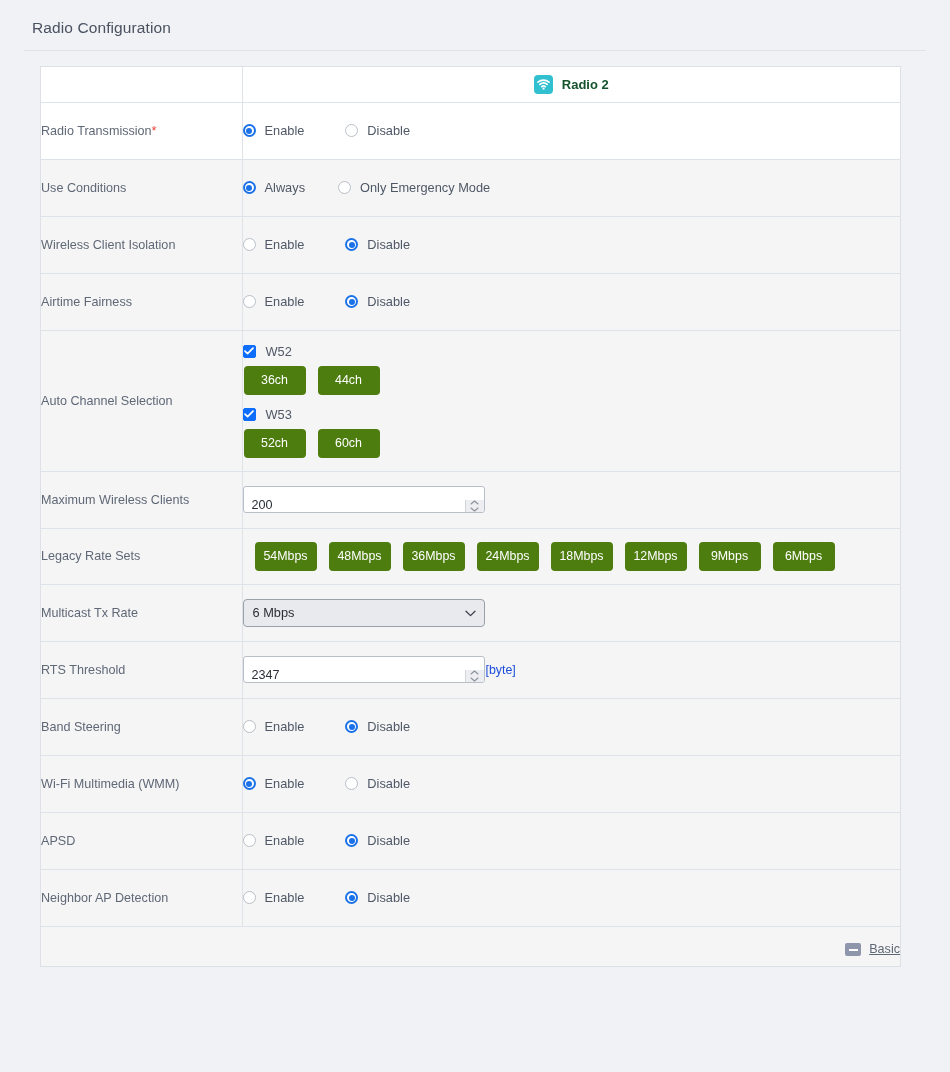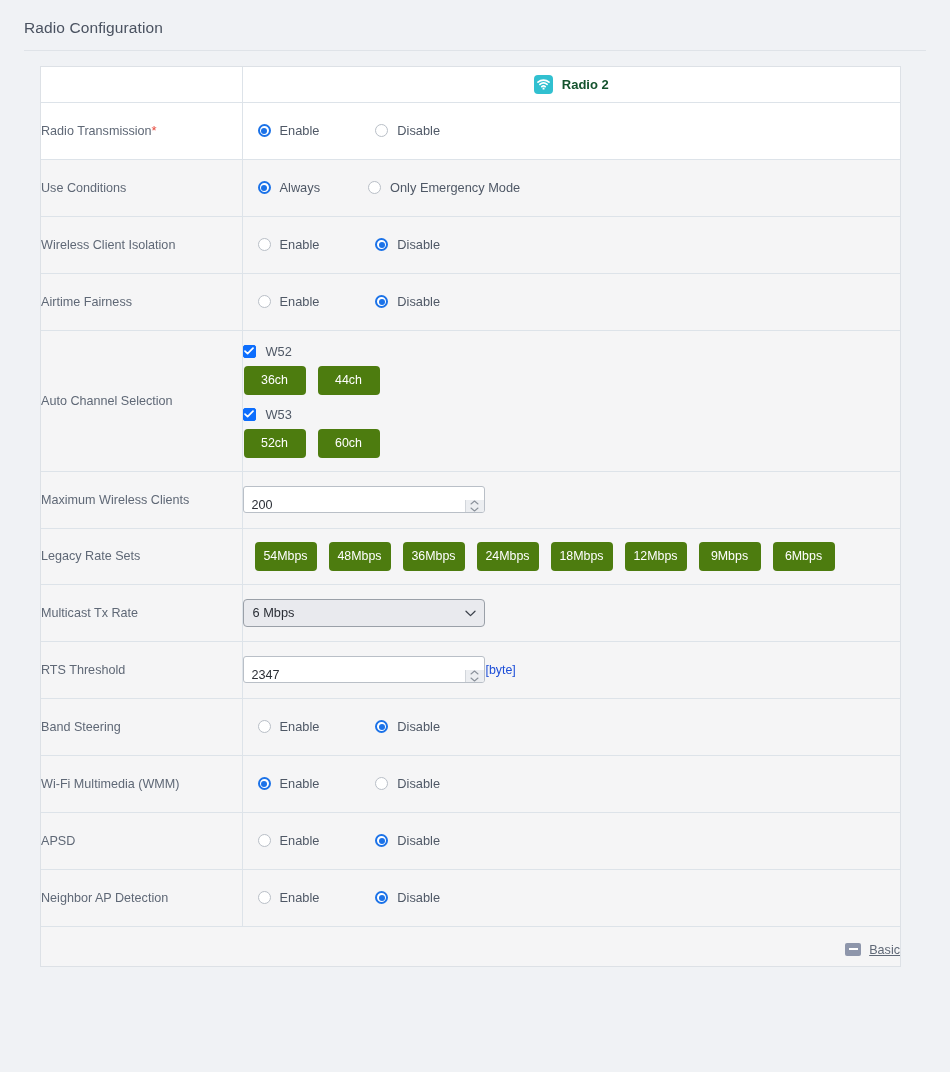--- a/index.html
+++ b/index.html
@@ -7,21 +7,21 @@
     margin: 0; padding: 0;
     width: 950px; height: 1072px;
     background: #f0f2f5;
     font-family: "Liberation Sans", sans-serif;
     color: #5a6472;
   }
   .page { width: 950px; height: 1072px; position: relative; }
 
   .page-title {
     position: absolute;
-    left: 24px; top: 19px;
+    left: 32px; top: 19px;
     font-size: 15.5px;
     color: #4a5260;
     letter-spacing: .1px;
   }
   .title-rule {
     position: absolute;
     left: 24px; top: 50px;
     width: 902px; height: 1px;
     background: #dfe3e8;
   }
@@ -70,21 +70,21 @@
   }
   td.value-cell { padding: 0 0 0 24px; }
 
   tr.white td, tr.white th { background: #ffffff; }
   tr.shade td, tr.shade th { background: #f5f5f6; }
 
   tr.r-radio td, tr.r-radio th { height: 57px; }
 
   
   .radio-group { display: flex; align-items: center; }
-  .radio-opt { display: inline-flex; align-items: center; margin-left: 15px; }
+  .radio-opt { display: inline-flex; align-items: center; }
   .radio-opt .rlabel { font-size: 12.8px; color: #4f5866; margin-left: 9px; white-space: nowrap; }
 
   .radio {
     width: 13px; height: 13px; border-radius: 50%;
     border: 1px solid #b9bfc7; background: #fff;
     flex: none; position: relative;
   }
   .radio.on { border: 2px solid #1b72e8; }
   .radio.on::after {
     content: ""; position: absolute;
@@ -161,21 +161,21 @@
   }
 
   
   .footer-cell {
     background: #f5f5f6;
     height: 40px;
     padding: 0 24px 0 0;
     text-align: right;
     border-top: 1px solid #dde3e9;
   }
-  .basic-link { display: inline-flex; align-items: flex-start; gap: 8px; }
+  .basic-link { display: inline-flex; align-items: flex-end; gap: 8px; }
   .minus-box {
     width: 16px; height: 13px; border-radius: 2px;
     background: #8e96ab;
     display: inline-flex; align-items: center; justify-content: center;
     flex: none;
   }
   .minus-box .dash { width: 9px; height: 2px; background: #fff; display: block; }
   .basic-text {
     font-size: 12.6px; color: #5f6876;
     text-decoration: underline;

